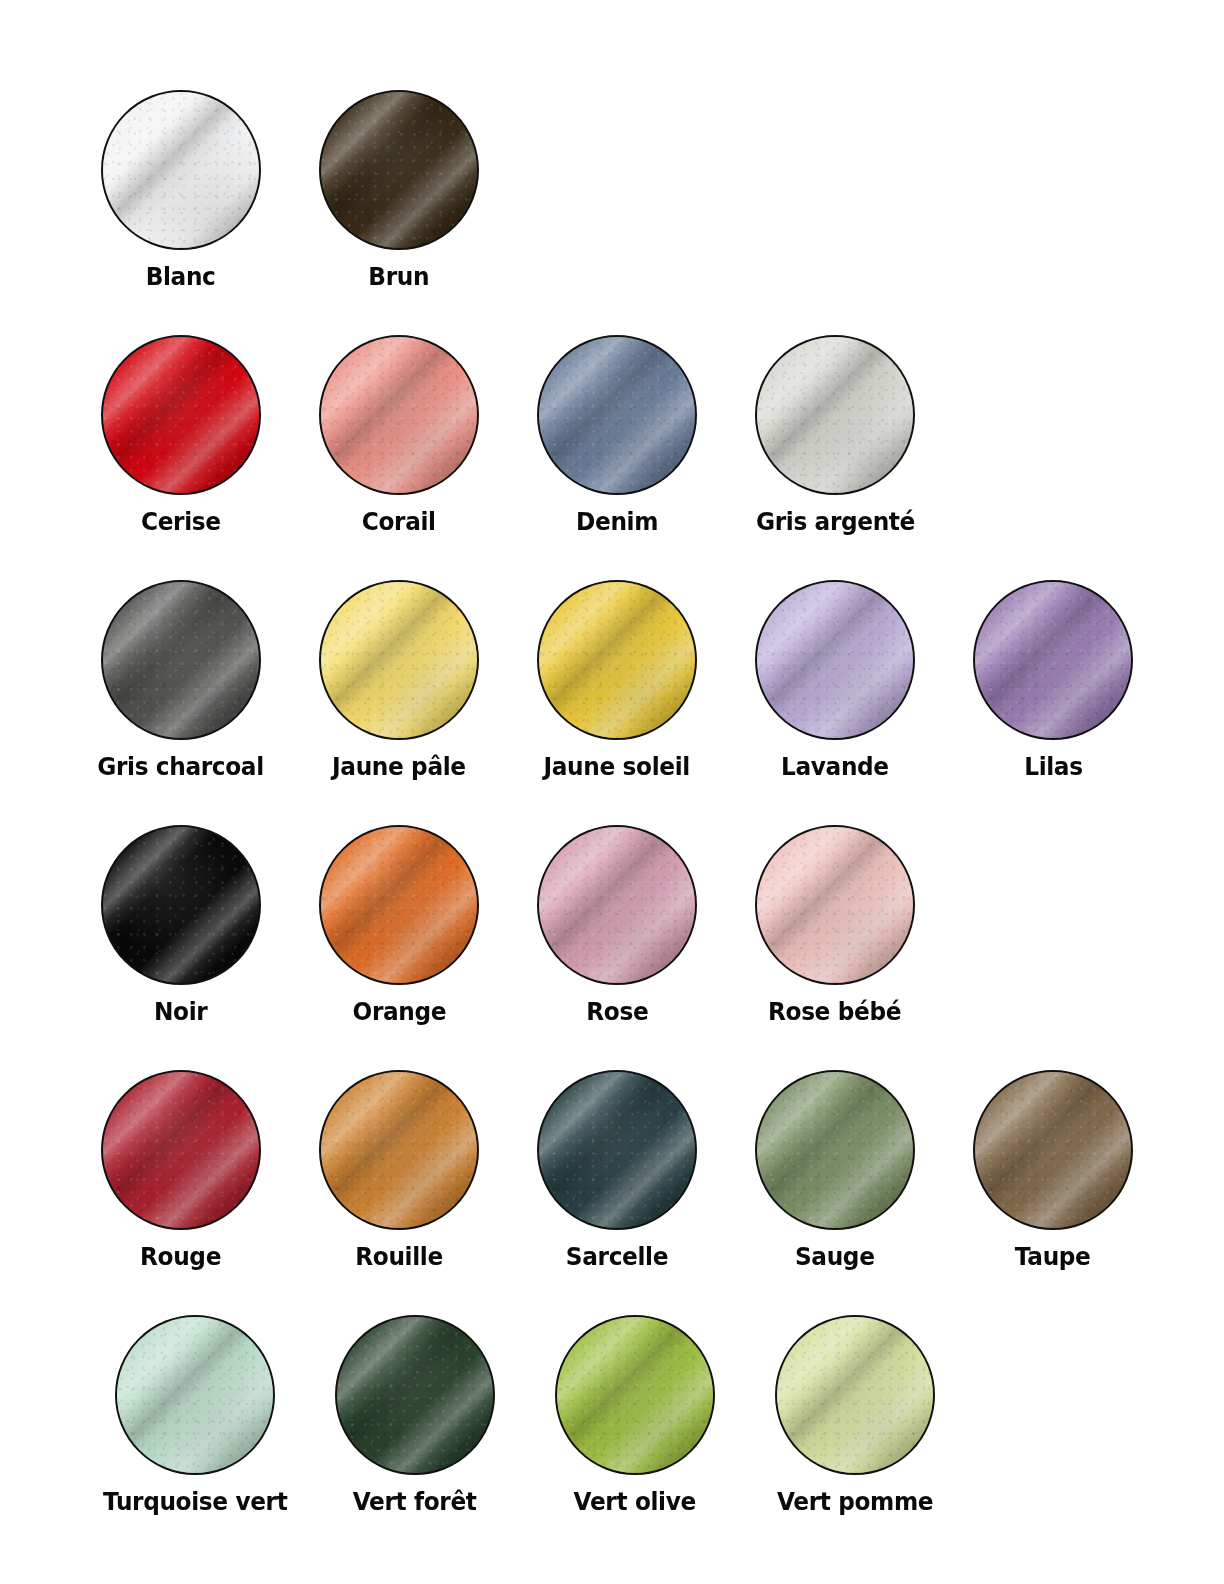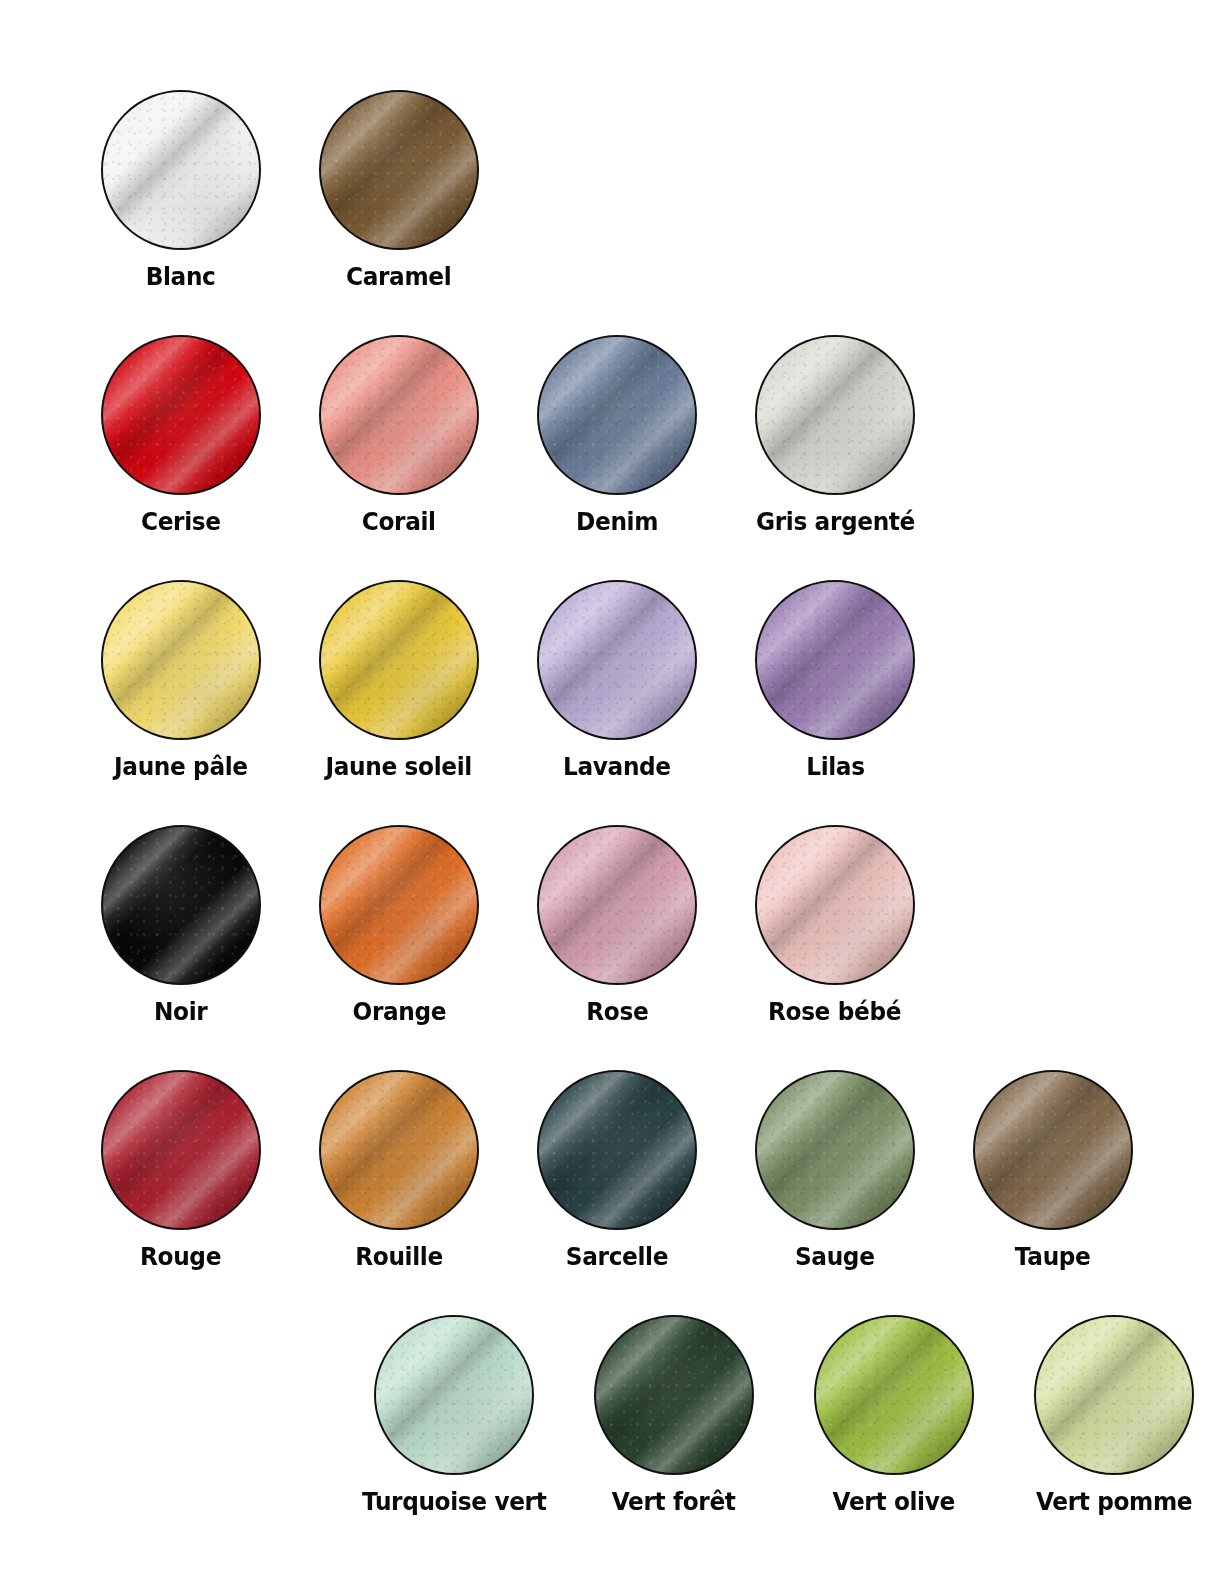--- a/index.html
+++ b/index.html
@@ -31,22 +31,21 @@
   .swatch-row {
     display: flex;
     justify-content: flex-start;
     align-items: flex-start;
     height: 245px;
     padding-left: 72px;
     box-sizing: border-box;
   }
 
   .swatch-row.row-last {
-    padding-left: 109px;
-    justify-content: flex-end;
+    padding-left: 85px;
   }
 
   .swatch-cell {
     width: 218px;
     display: flex;
     flex-direction: column;
     align-items: center;
   }
 
   .swatch-row.row-last .swatch-cell {
@@ -139,27 +138,27 @@
             <div class="disc" title="Blanc" style="background-color: rgb(242, 243, 244);">
               <div class="sheen"></div>
               <div class="grain"></div>
               <div class="vignette"></div>
             </div>
           </div>
           <div class="swatch-label">Blanc</div>
         </div>
         <div class="swatch-cell">
           <div class="disc-wrap">
-            <div class="disc" title="Caramel" style="background-color: rgb(123, 92, 53);">
-              <div class="sheen"></div>
-              <div class="grain"></div>
-              <div class="vignette"></div>
-            </div>
-          </div>
-          <div class="swatch-label">Caramel</div>
+            <div class="disc" title="Brun" style="background-color: rgb(58, 44, 24);">
+              <div class="sheen"></div>
+              <div class="grain"></div>
+              <div class="vignette"></div>
+            </div>
+          </div>
+          <div class="swatch-label">Brun</div>
         </div>
       </div>
       <div class="swatch-row">
         <div class="swatch-cell">
           <div class="disc-wrap">
             <div class="disc" title="Cerise" style="background-color: rgb(214, 8, 18);">
               <div class="sheen"></div>
               <div class="grain"></div>
               <div class="vignette"></div>
             </div>
@@ -191,20 +190,30 @@
             <div class="disc" title="Gris argenté" style="background-color: rgb(216, 216, 210);">
               <div class="sheen"></div>
               <div class="grain"></div>
               <div class="vignette"></div>
             </div>
           </div>
           <div class="swatch-label">Gris argenté</div>
         </div>
       </div>
       <div class="swatch-row">
+        <div class="swatch-cell">
+          <div class="disc-wrap">
+            <div class="disc" title="Gris charcoal" style="background-color: rgb(84, 84, 82);">
+              <div class="sheen"></div>
+              <div class="grain"></div>
+              <div class="vignette"></div>
+            </div>
+          </div>
+          <div class="swatch-label">Gris charcoal</div>
+        </div>
         <div class="swatch-cell">
           <div class="disc-wrap">
             <div class="disc" title="Jaune pâle" style="background-color: rgb(245, 221, 110);">
               <div class="sheen"></div>
               <div class="grain"></div>
               <div class="vignette"></div>
             </div>
           </div>
           <div class="swatch-label">Jaune pâle</div>
         </div>

